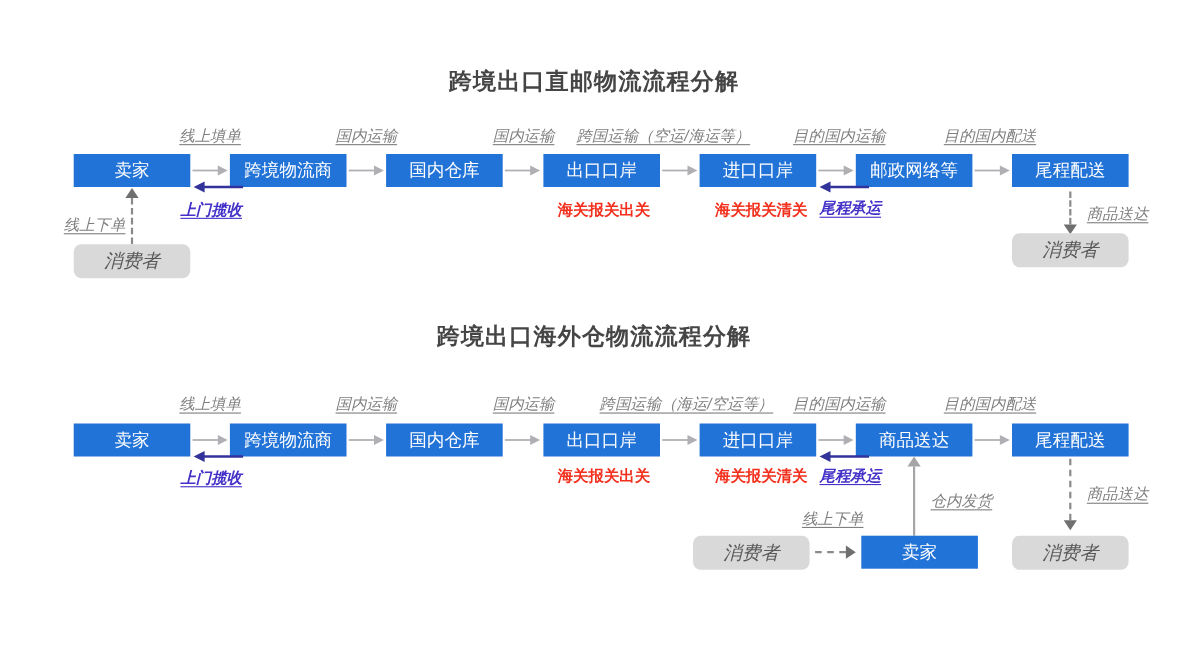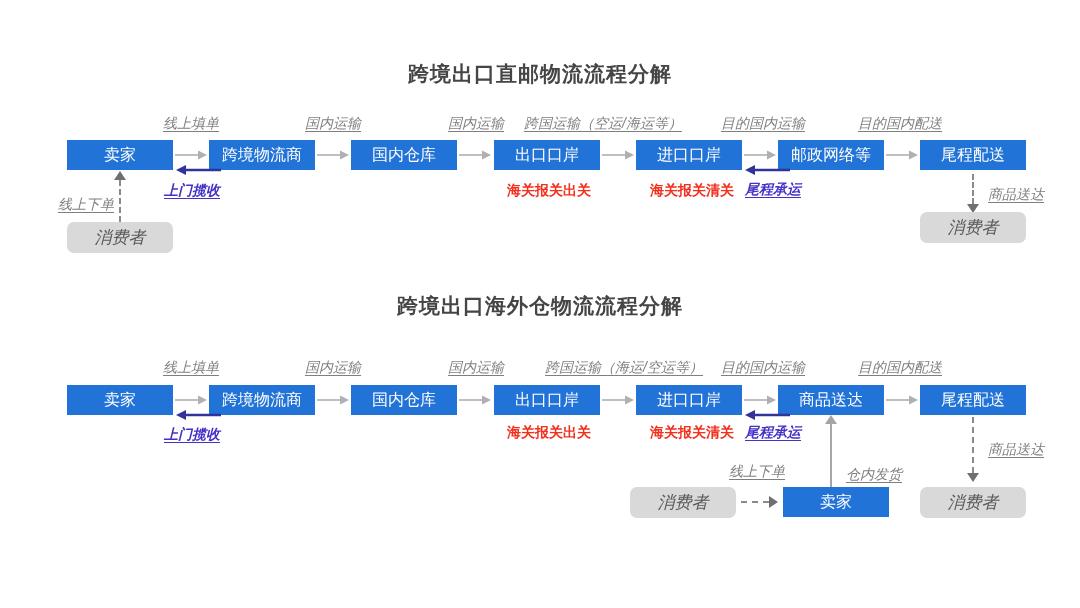--- a/index.html
+++ b/index.html
@@ -177,21 +177,21 @@
         <path d="M11 1 L1 6 L11 11 Z"></path>
       </svg>
 
     <span class="purple-label" style="left:164px;top:426px">上门揽收</span>
     <span class="red-label" style="left:549px;top:424px">海关报关出关</span>
     <span class="red-label" style="left:692px;top:424px">海关报关清关</span>
     <span class="purple-label" style="left:745px;top:424px">尾程承运</span>
 
     <div class="tri-up gray-solid" style="left:825px;top:415px"></div>
     <div class="vsolid" style="left:830px;top:424px;height:63px"></div>
-    <span class="elabel anch-left" style="left:846px;top:466px">仓内发货</span>
+    <span class="elabel anch-left" style="left:846px;top:447px">仓内发货</span>
 
     <span class="elabel anch-left" style="left:729px;top:463px">线上下单</span>
     <div class="consumer" style="left:630px;top:487px">消费者</div>
     <div class="hdash" style="left:741px;top:501px;width:28px"></div>
     <div class="tri-right" style="left:769px;top:496px"></div>
     <div class="node" style="left:783px;top:487px">卖家</div>
 
     <div class="vdash" style="left:972px;top:417px;height:56px"></div>
     <div class="tri-down" style="left:967px;top:473px"></div>
     <span class="elabel anch-left" style="left:988px;top:441px">商品送达</span>

